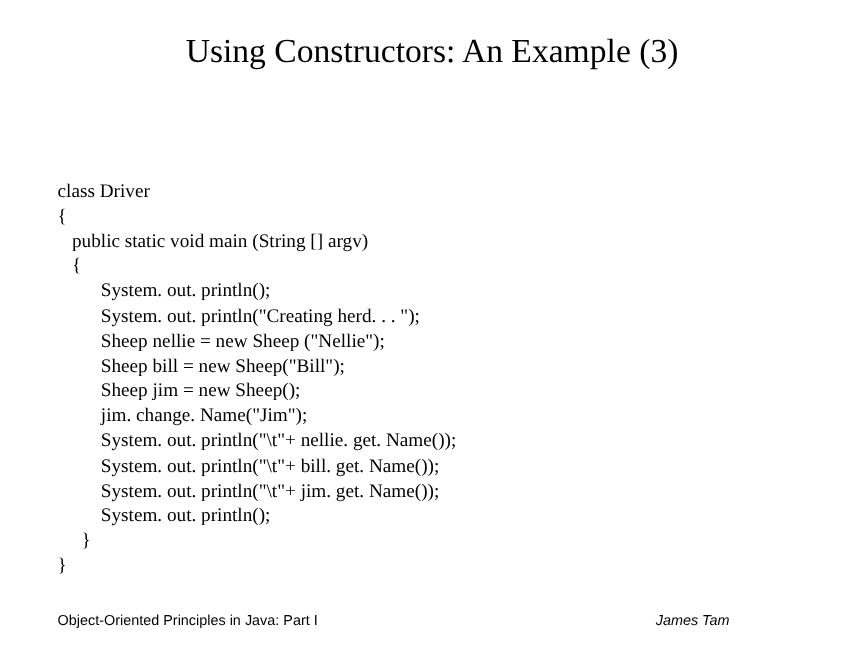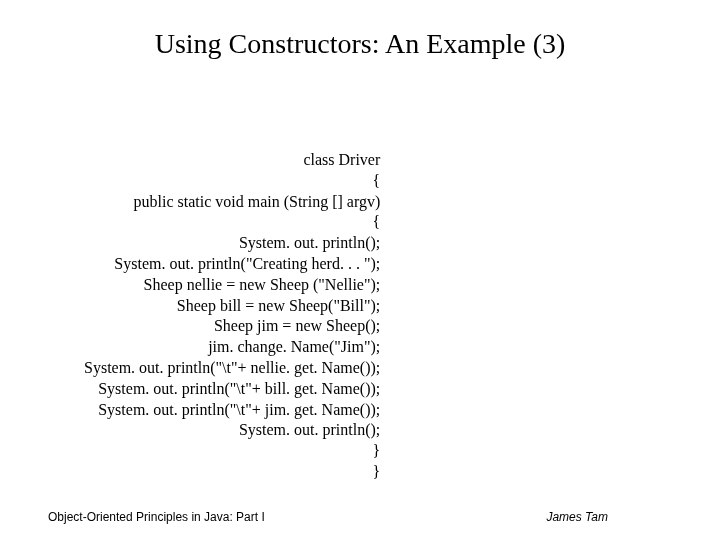--- a/index.html
+++ b/index.html
@@ -28,21 +28,20 @@
     font-size: 28px;
     font-weight: normal;
   }
   .code-block {
     position: absolute;
     top: 150px;
     left: 48px;
     font-size: 16px;
     line-height: 1.3;
     white-space: pre;
-    text-align: right;
   }
   .footer-left {
     position: absolute;
     bottom: 16px;
     left: 48px;
     font-family: Arial, Helvetica, sans-serif;
     font-size: 12px;
     margin-top: 18px;
   }
   .footer-right {

